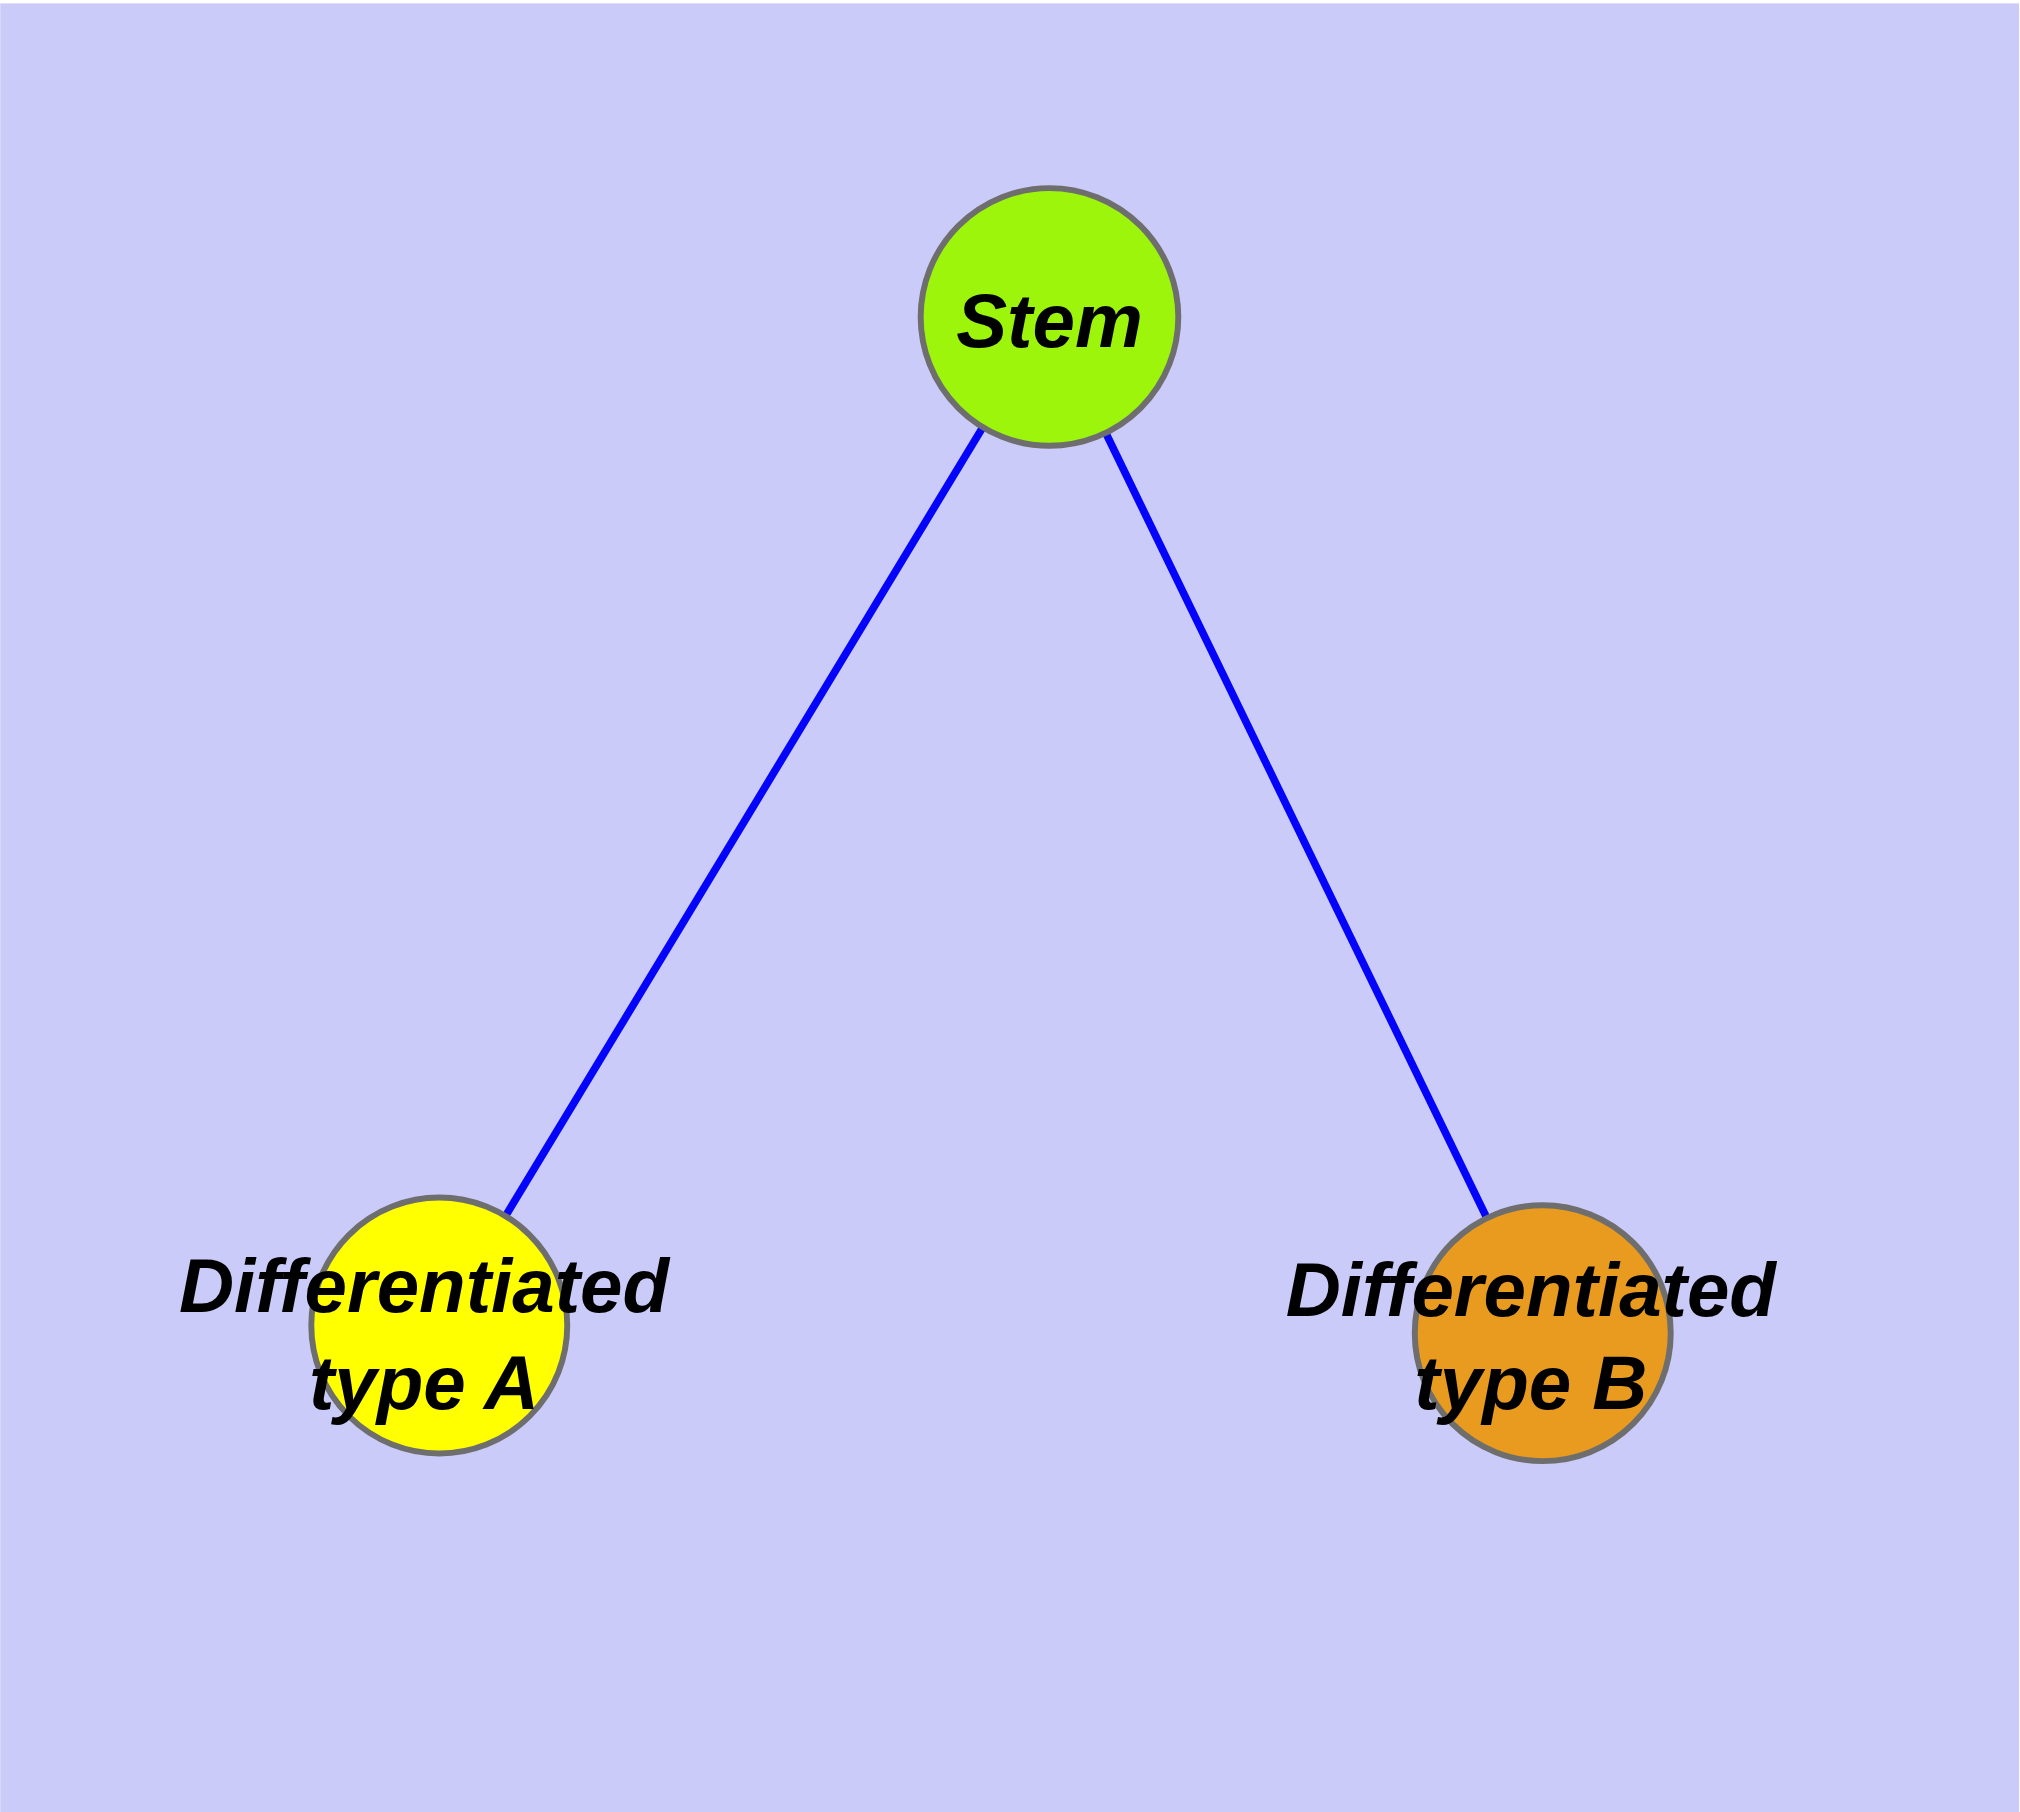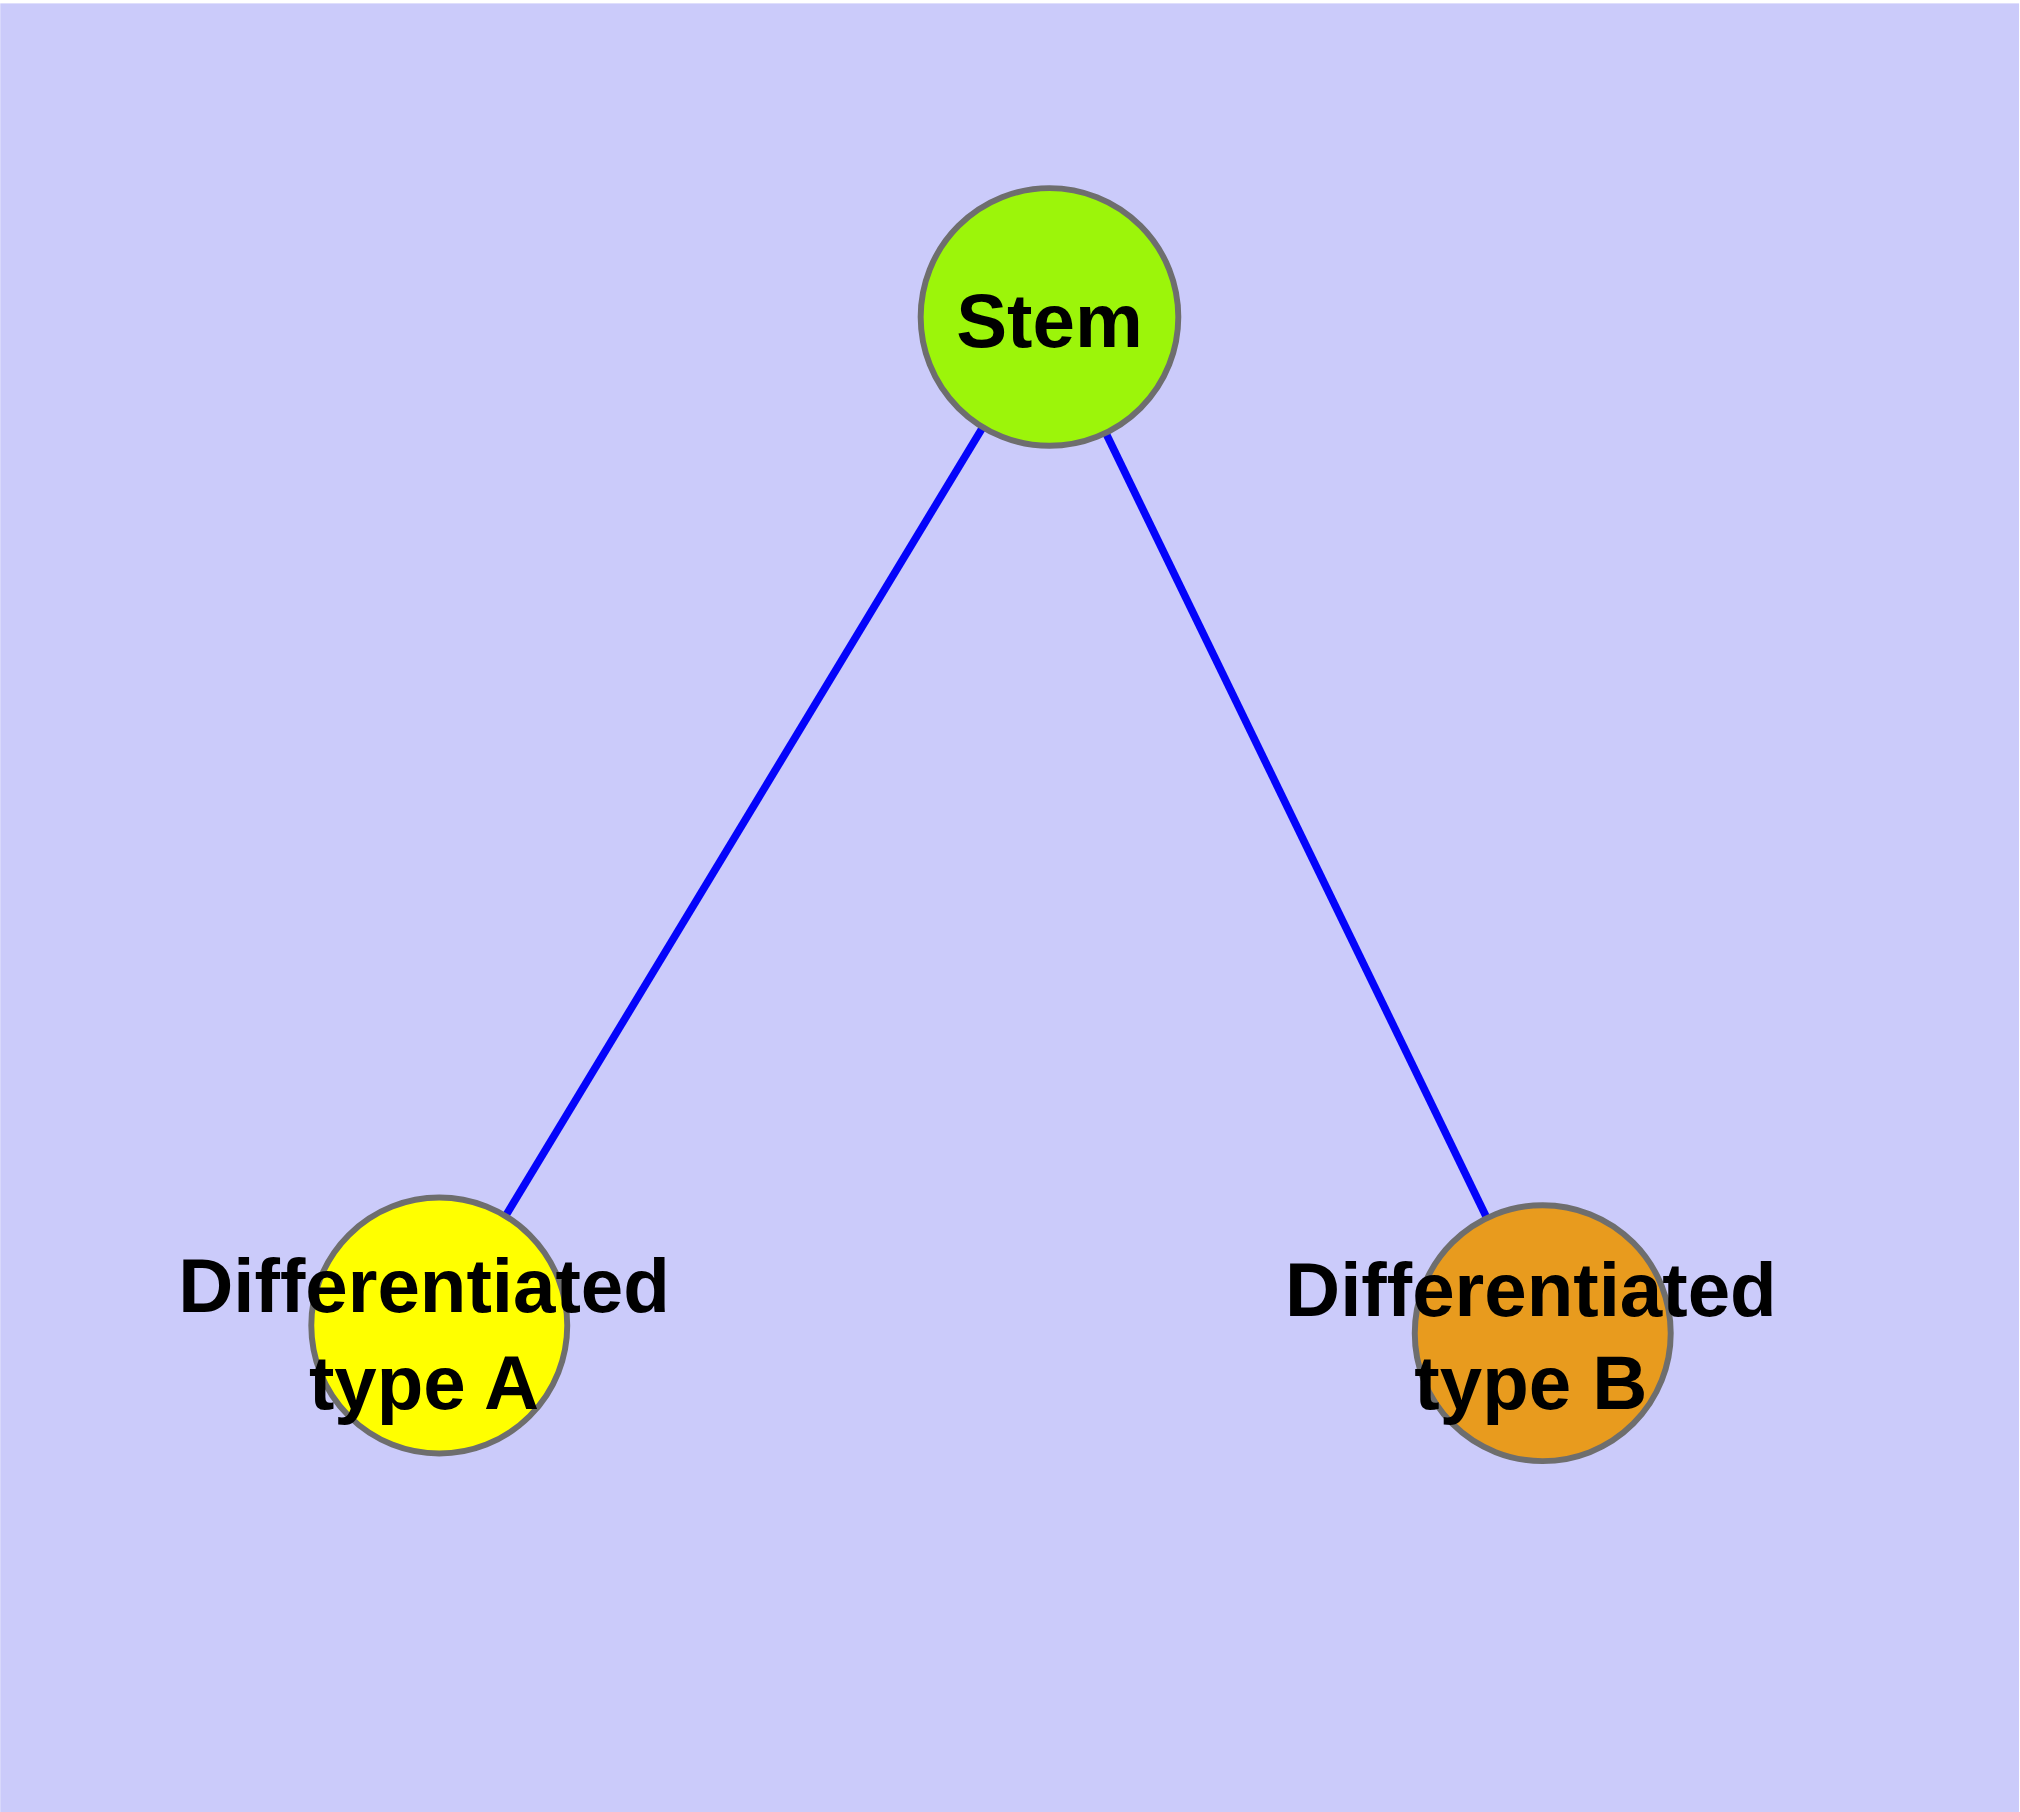--- a/index.html
+++ b/index.html
@@ -7,20 +7,21 @@
     padding: 0;
     width: 2021px;
     height: 1812px;
     background: #ffffff;
     overflow: hidden;
   }
   .page {
     position: relative;
     width: 2021px;
     height: 1812px;
+    font-style: italic;
   }
   svg.graph {
     position: absolute;
     left: 0;
     top: 0;
     width: 2021px;
     height: 1812px;
     display: block;
   }
   .edge {

